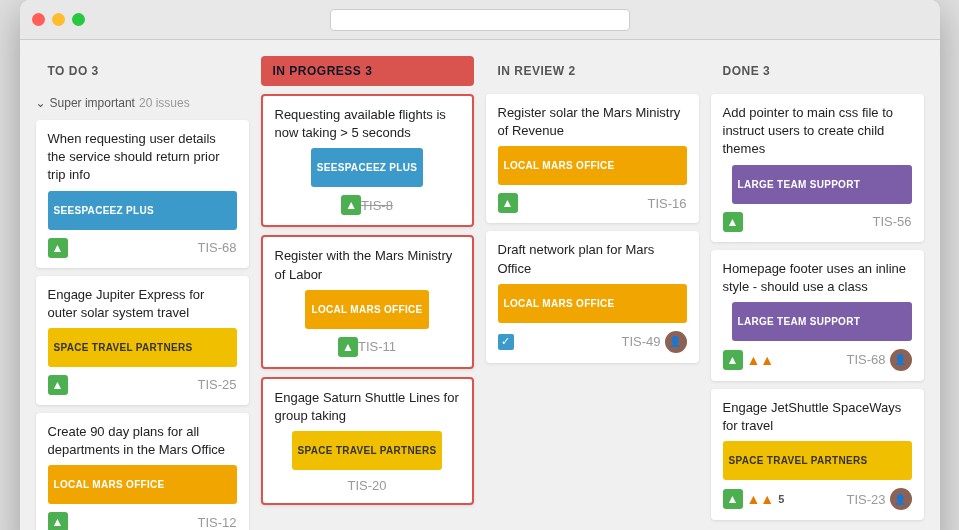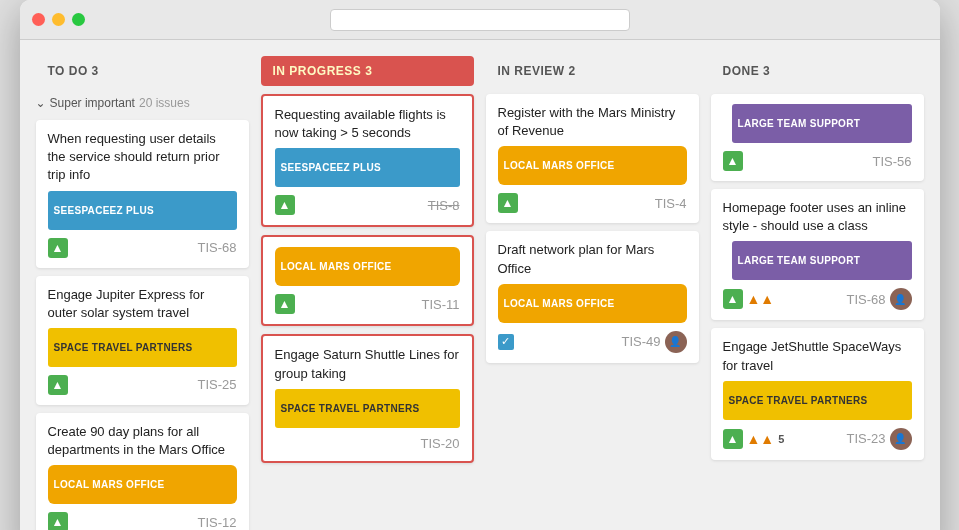--- a/index.html
+++ b/index.html
@@ -67,21 +67,21 @@
       font-size: 12px;
       font-weight: 700;
       letter-spacing: 0.5px;
       padding: 8px 12px;
       border-radius: 4px;
       color: #555;
       background: transparent;
     }
     .column-header.in-progress {
       background: #d9534f;
-      color: #fef9c3;
+      color: #0f172a;
     }
     .group-label {
       font-size: 12px;
       color: #555;
       padding: 2px 0;
       display: flex;
       align-items: center;
       gap: 4px;
     }
     .group-label .count {
@@ -92,20 +92,21 @@
       background: #fff;
       border-radius: 4px;
       padding: 10px 12px;
       box-shadow: 0 1px 3px rgba(0,0,0,0.1);
       display: flex;
       flex-direction: column;
       gap: 6px;
     }
     .card.in-progress-card {
       border: 2px solid #d9534f;
+      align-items: center;
     }
     .card-title {
       font-size: 13px;
       color: #222;
       line-height: 1.4;
     }
     .card-footer {
       display: flex;
       align-items: center;
       justify-content: space-between;
@@ -121,21 +122,21 @@
     .tag {
       display: inline-block;
       padding: 14px 6px;
       border-radius: 3px;
       font-size: 10px;
       font-weight: 700;
       letter-spacing: 0.3px;
       color: #fff;
     }
     .tag.seespaceez { background: #3b9ac9; }
-    .tag.local-mars { background: #f0a500; color: #fff; border-radius: 6px; }
+    .tag.local-mars { background: #f0a500; color: #fff; }
     .tag.space-travel { background: #f0c000; color: #333; }
     .tag.large-team { background: #7b5ea7; margin-left: 9px; }
     .priority-icon {
       width: 20px;
       height: 20px;
       background: #4caf50;
       border-radius: 3px;
       display: flex;
       align-items: center;
       justify-content: center;
@@ -239,20 +240,21 @@
       <div class="card in-progress-card">
         <div class="card-title">Requesting available flights is now taking &gt; 5 seconds</div>
         <span class="tag seespaceez">SEESPACEEZ PLUS</span>
         <div class="card-footer">
           <div class="priority-icon">▲</div>
           <span class="card-id strikethrough">TIS-8</span>
         </div>
       </div>
 
       <div class="card in-progress-card">
+        <div class="card-title">Register with the Mars Ministry of Labor</div>
         <span class="tag local-mars">LOCAL MARS OFFICE</span>
         <div class="card-footer">
           <div class="priority-icon">▲</div>
           <span class="card-id">TIS-11</span>
         </div>
       </div>
 
       <div class="card in-progress-card">
         <div class="card-title">Engage Saturn Shuttle Lines for group taking</div>
         <span class="tag space-travel">SPACE TRAVEL PARTNERS</span>
@@ -260,25 +262,25 @@
           <span></span>
           <span class="card-id">TIS-20</span>
         </div>
       </div>
     </div>
 
     <div class="column">
       <div class="column-header">IN REVIEW 2</div>
 
       <div class="card">
-        <div class="card-title">Register with the Mars Ministry of Revenue</div>
+        <div class="card-title">Register solar the Mars Ministry of Revenue</div>
         <span class="tag local-mars">LOCAL MARS OFFICE</span>
         <div class="card-footer">
           <div class="priority-icon">▲</div>
-          <span class="card-id">TIS-4</span>
+          <span class="card-id">TIS-16</span>
         </div>
       </div>
 
       <div class="card">
         <div class="card-title">Draft network plan for Mars Office</div>
         <span class="tag local-mars">LOCAL MARS OFFICE</span>
         <div class="card-footer">
           <div class="icons-row">
             <div class="checkbox-checked">✓</div>
           </div>
@@ -287,20 +289,21 @@
             <div class="avatar brown">👤</div>
           </div>
         </div>
       </div>
     </div>
 
     <div class="column">
       <div class="column-header">DONE 3</div>
 
       <div class="card">
+        <div class="card-title">Add pointer to main css file to instruct users to create child themes</div>
         <span class="tag large-team">LARGE TEAM SUPPORT</span>
         <div class="card-footer">
           <div class="priority-icon">▲</div>
           <span class="card-id">TIS-56</span>
         </div>
       </div>
 
       <div class="card">
         <div class="card-title">Homepage footer uses an inline style - should use a class</div>
         <span class="tag large-team">LARGE TEAM SUPPORT</span>

